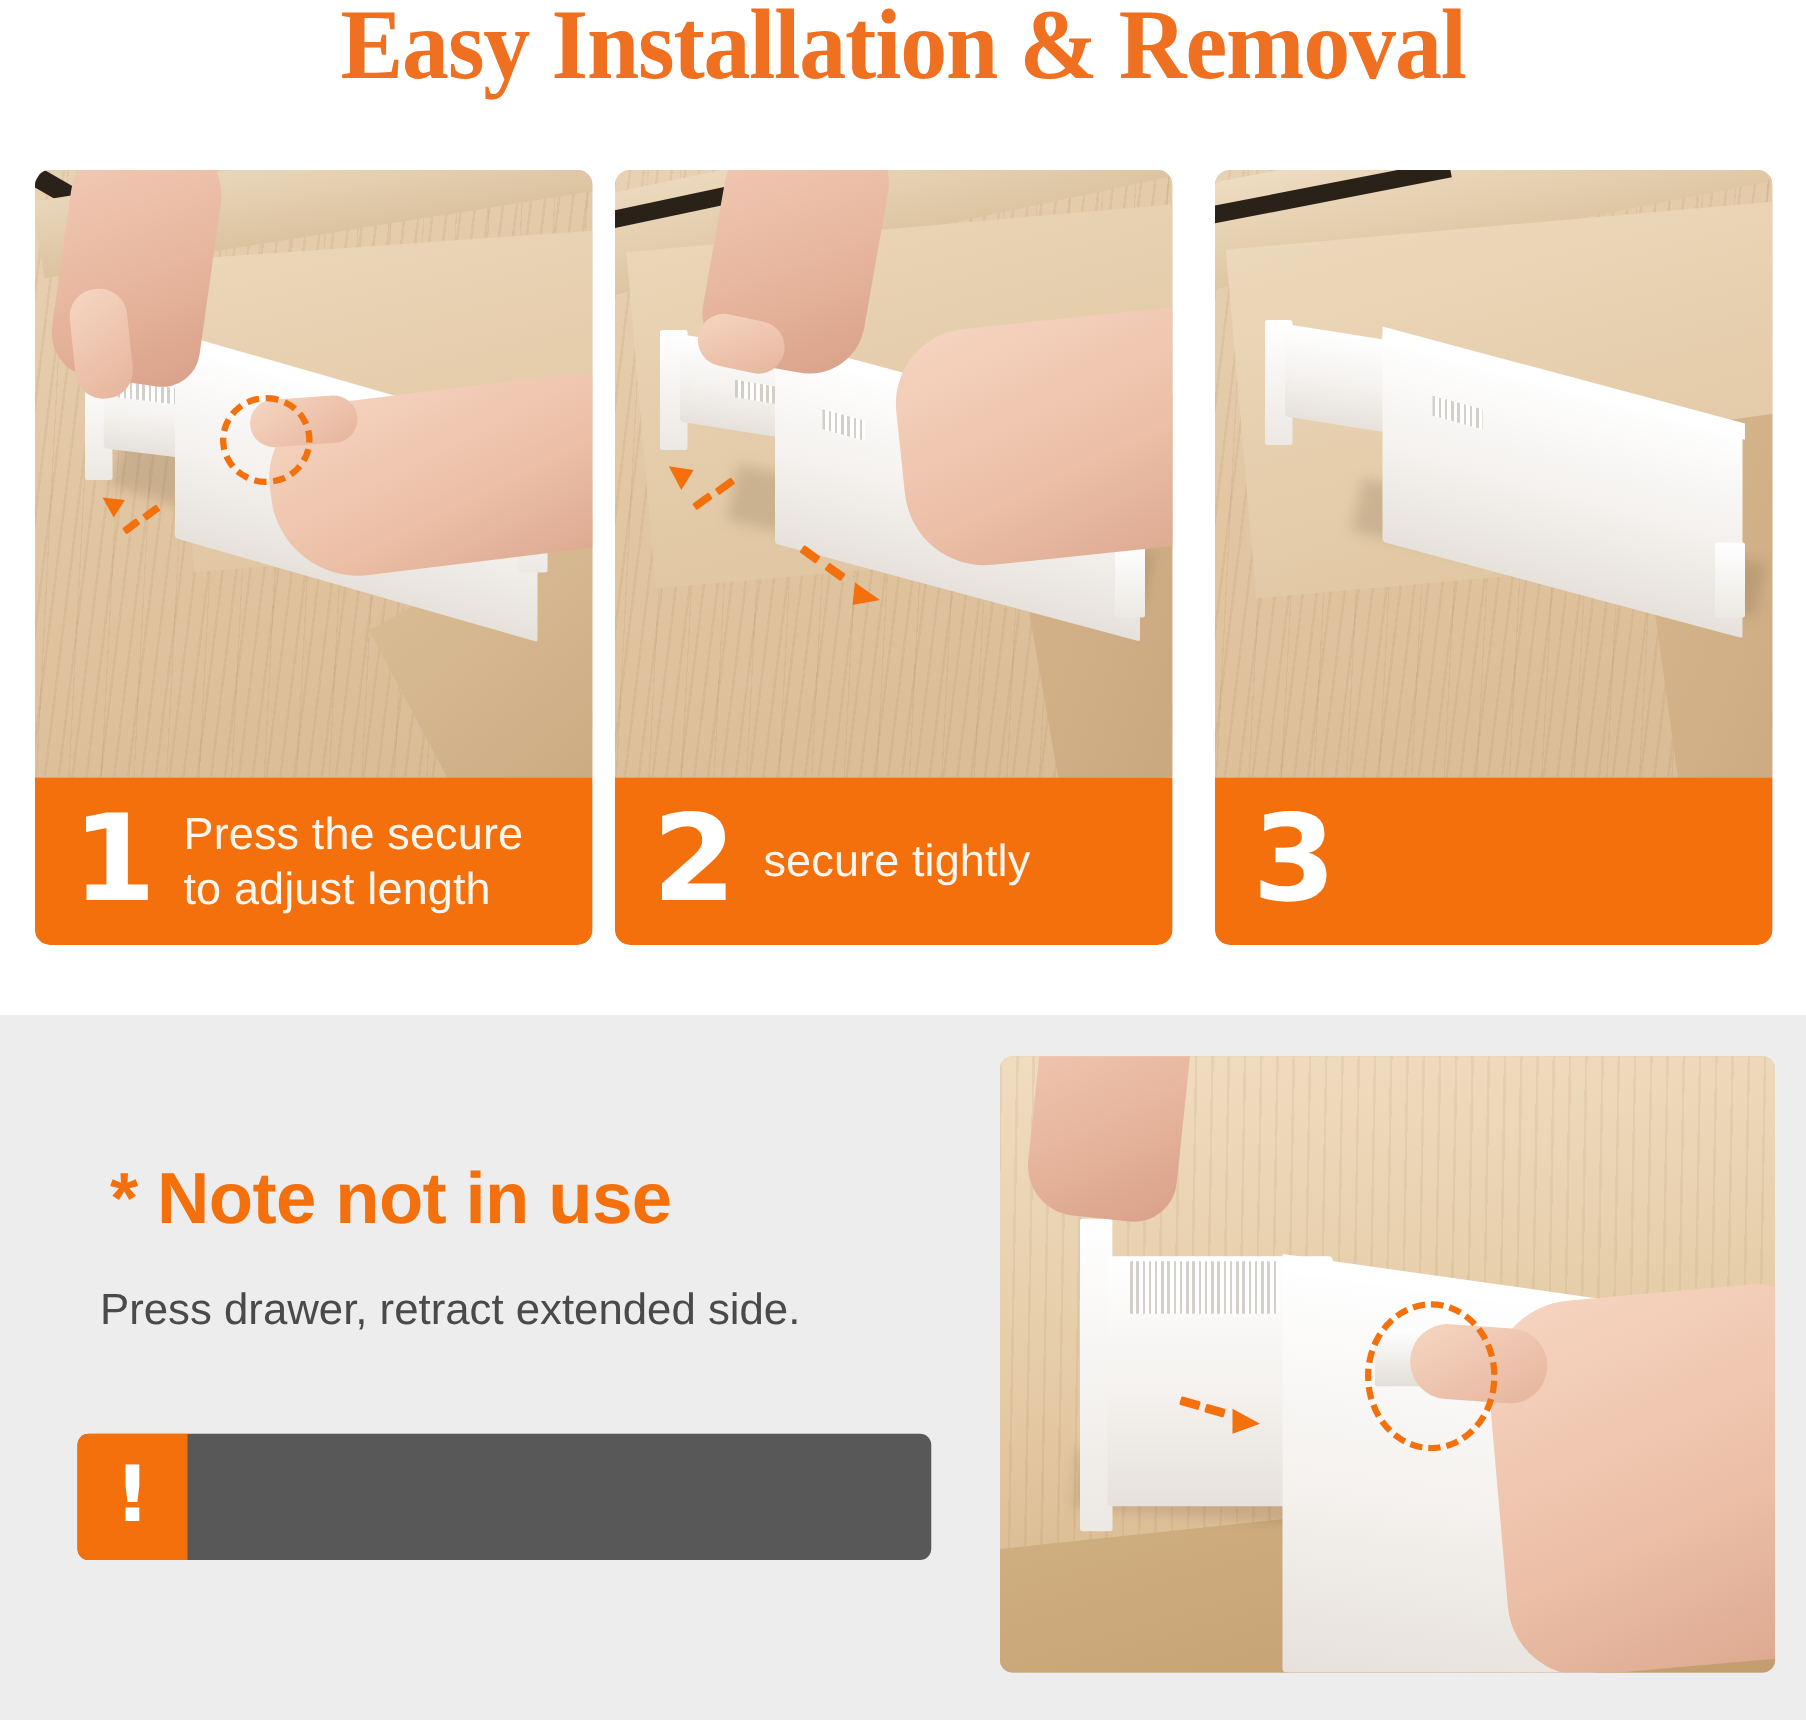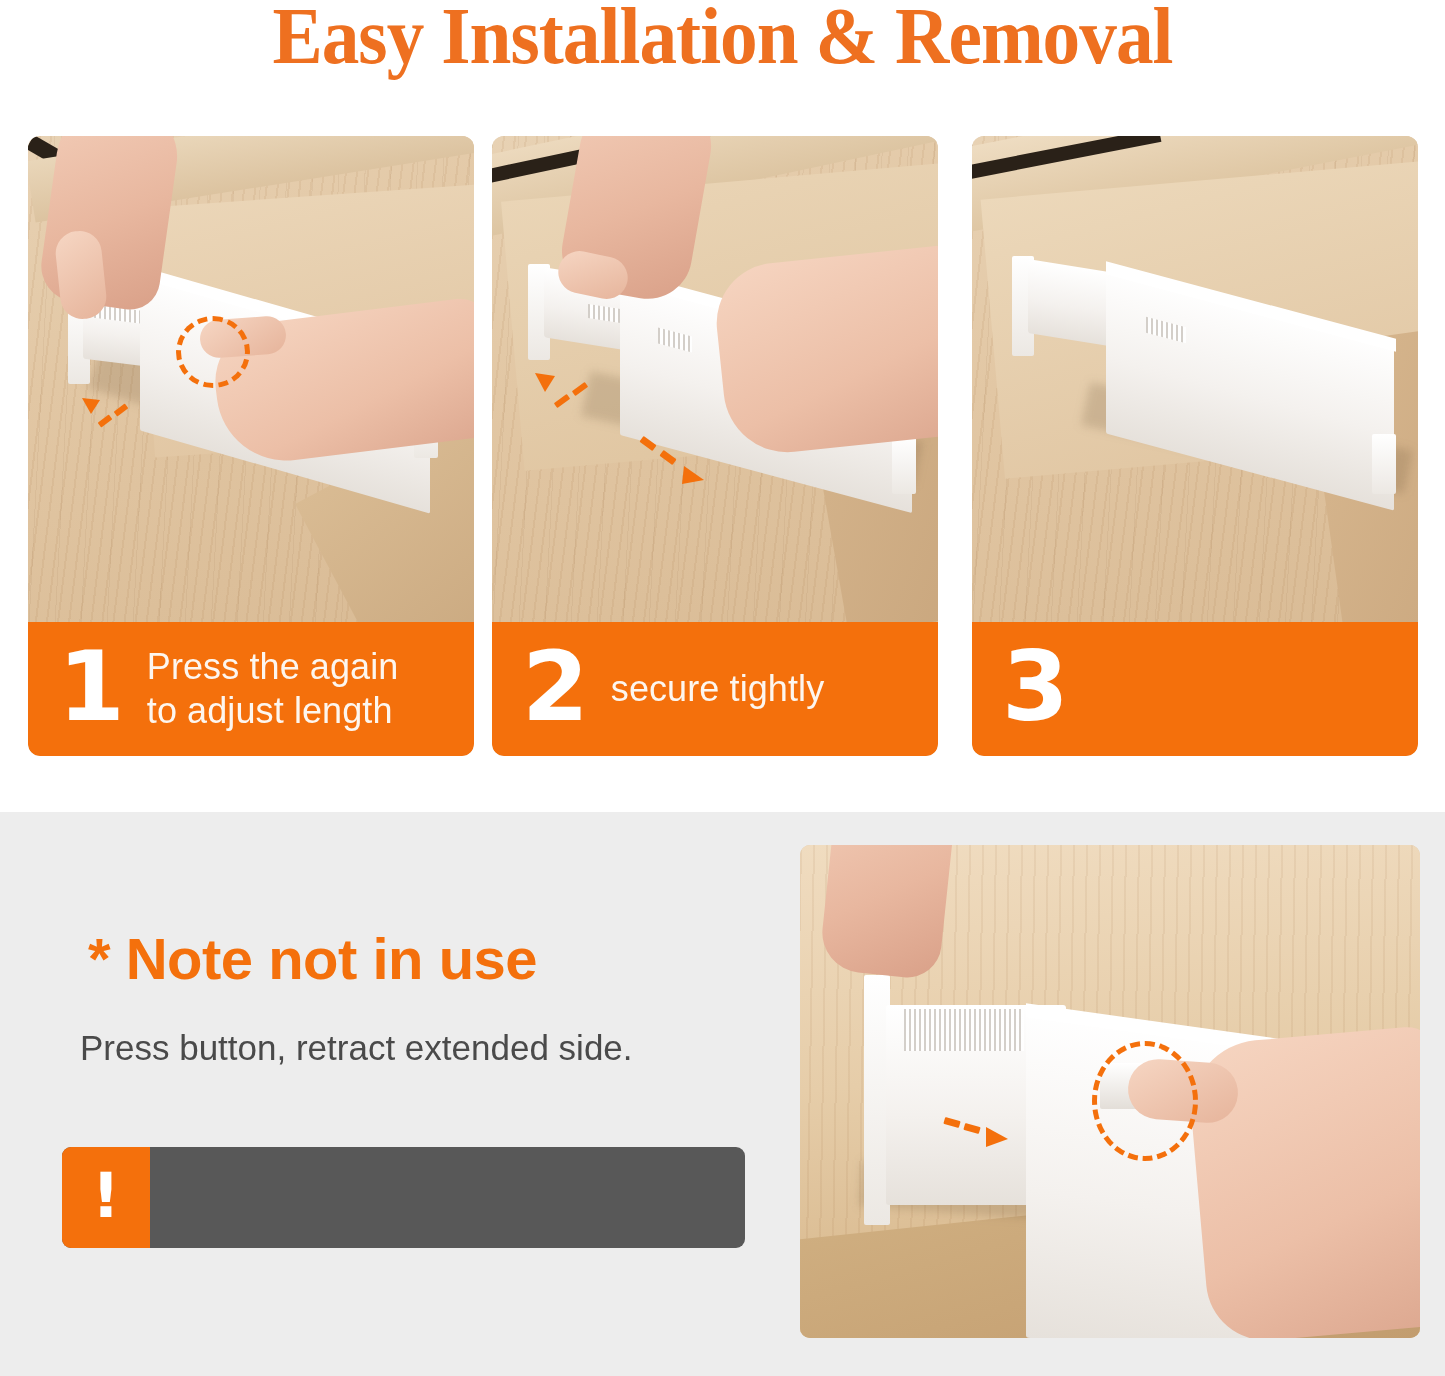--- a/index.html
+++ b/index.html
@@ -199,21 +199,21 @@
       <i style="left:18px;top:24px;width:14px;height:6px;transform:rotate(-37deg);"></i>
       <i style="left:34px;top:13px;width:14px;height:6px;transform:rotate(-37deg);"></i>
       <svg width="60" height="36" style="position:absolute;left:0;top:0;">
         <polygon points="2,4 20,6 11,20" fill="#f4700c"></polygon>
       </svg>
     </div>
   </div>
   <div class="band">
     <div class="num">1</div>
     <div class="cap">
-      <div>Press the again</div>
+      <div>Press the secure</div>
       <div>to adjust length</div>
     </div>
   </div>
 </div>
 
 <div class="step-card" id="step-card-2">
   <div class="photo">
     <div class="wood"></div>
     <div class="rim" style="left:-20px;top:-30px;width:500px;height:80px;transform:rotate(-12deg);background:linear-gradient(180deg,#ecd9bd,#ddc5a2);"></div>
     <div class="gap-dark" style="left:-20px;top:10px;width:250px;height:14px;transform:rotate(-12deg);"></div>
@@ -273,21 +273,21 @@
     <div class="end-cap" style="left:400px;top:298px;width:24px;height:60px;"></div>
   </div>
   <div class="band">
     <div class="num">3</div>
   </div>
 </div>
 
 <div id="lower-section"></div>
 
 <div id="when-title">* Note not in use</div>
-<div id="when-sub">Press button, retract extended side.</div>
+<div id="when-sub">Press drawer, retract extended side.</div>
 
 <div id="note-banner">
   <div id="note-icon-box">
     <span id="note-bang">!</span>
   </div>
 </div>
 
 <div id="retract-photo">
   <div class="wood" style="background:
       repeating-linear-gradient(91deg, rgba(150,100,55,.09) 0px, rgba(150,100,55,.09) 2px, rgba(255,255,255,0) 2px, rgba(255,255,255,0) 13px),

